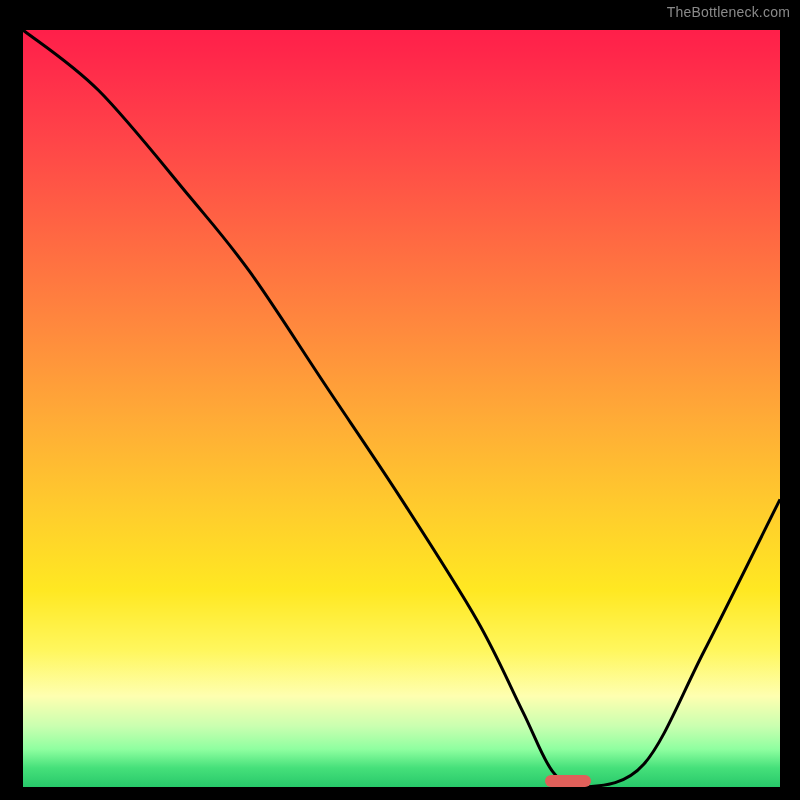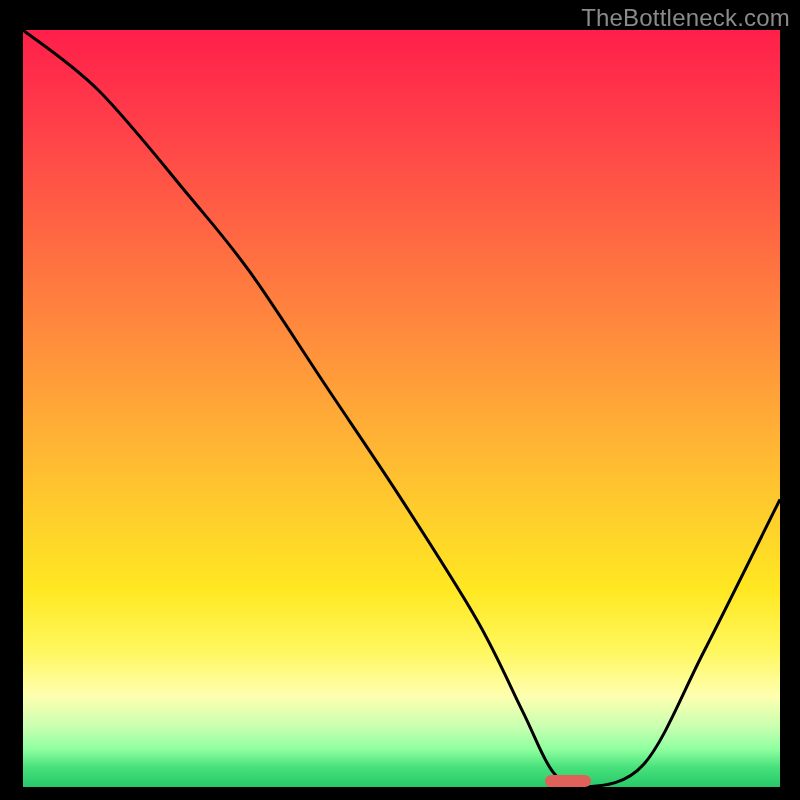--- a/index.html
+++ b/index.html
@@ -67,21 +67,21 @@
     height: 12px;
     border-radius: 6px;
     background: #e0605a;
     z-index: 5;
   }
   .watermark {
     position: absolute;
     top: 4px;
     right: 10px;
     font-family: Arial, Helvetica, sans-serif;
-    font-size: 24px;
+    font-size: 14px;
     color: #8a8a8a;
     letter-spacing: 0.2px;
     z-index: 6;
     user-select: none;
     margin-left: 41px;
   }
 </style>
 </head>
 <body>
 

